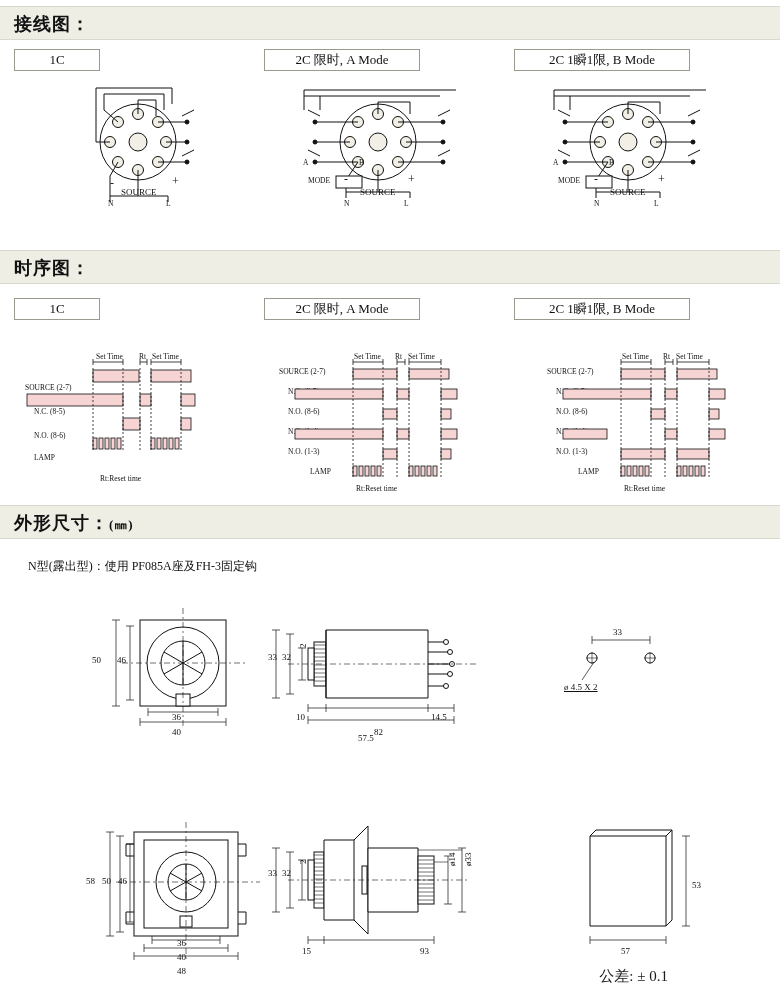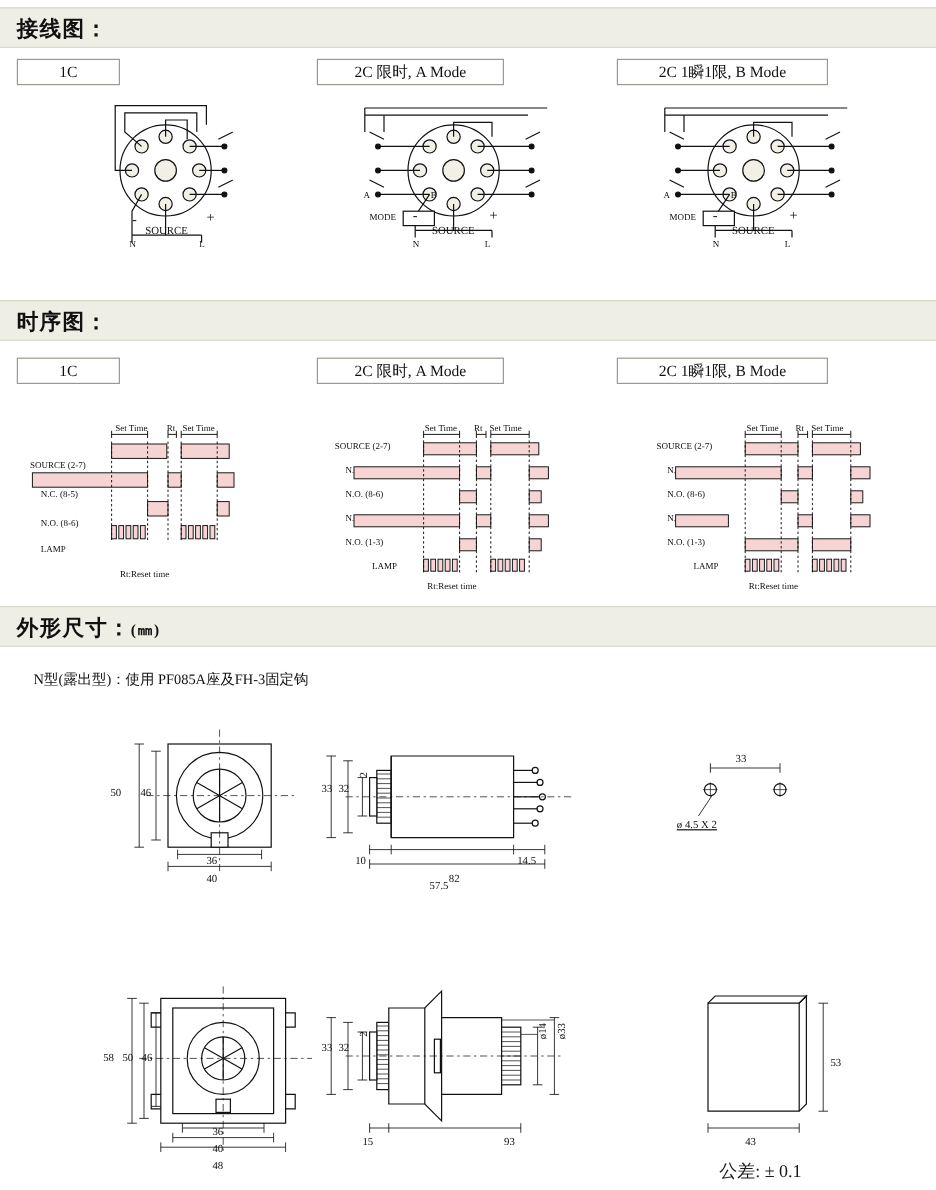--- a/index.html
+++ b/index.html
@@ -669,17 +669,17 @@
         <path d="M112 14 L120 14" stroke-width="0.7"></path>
         <path d="M112 104 L120 104" stroke-width="0.7"></path>
 
         <path d="M20 118 L96 118" stroke-width="0.7"></path>
         <path d="M20 114 L20 122" stroke-width="0.7"></path>
         <path d="M96 114 L96 122" stroke-width="0.7"></path>
       </g>
     </svg>
   </div>
   <div class="t sm" style="left:692px; top:880px;">53</div>
-  <div class="t sm" style="left:621px; top:946px;">43</div>
+  <div class="t sm" style="left:621px; top:946px;">57</div>
 
   <div class="note-tol">公差: ± 0.1</div>
 
 </div>
 
 </body></html>

